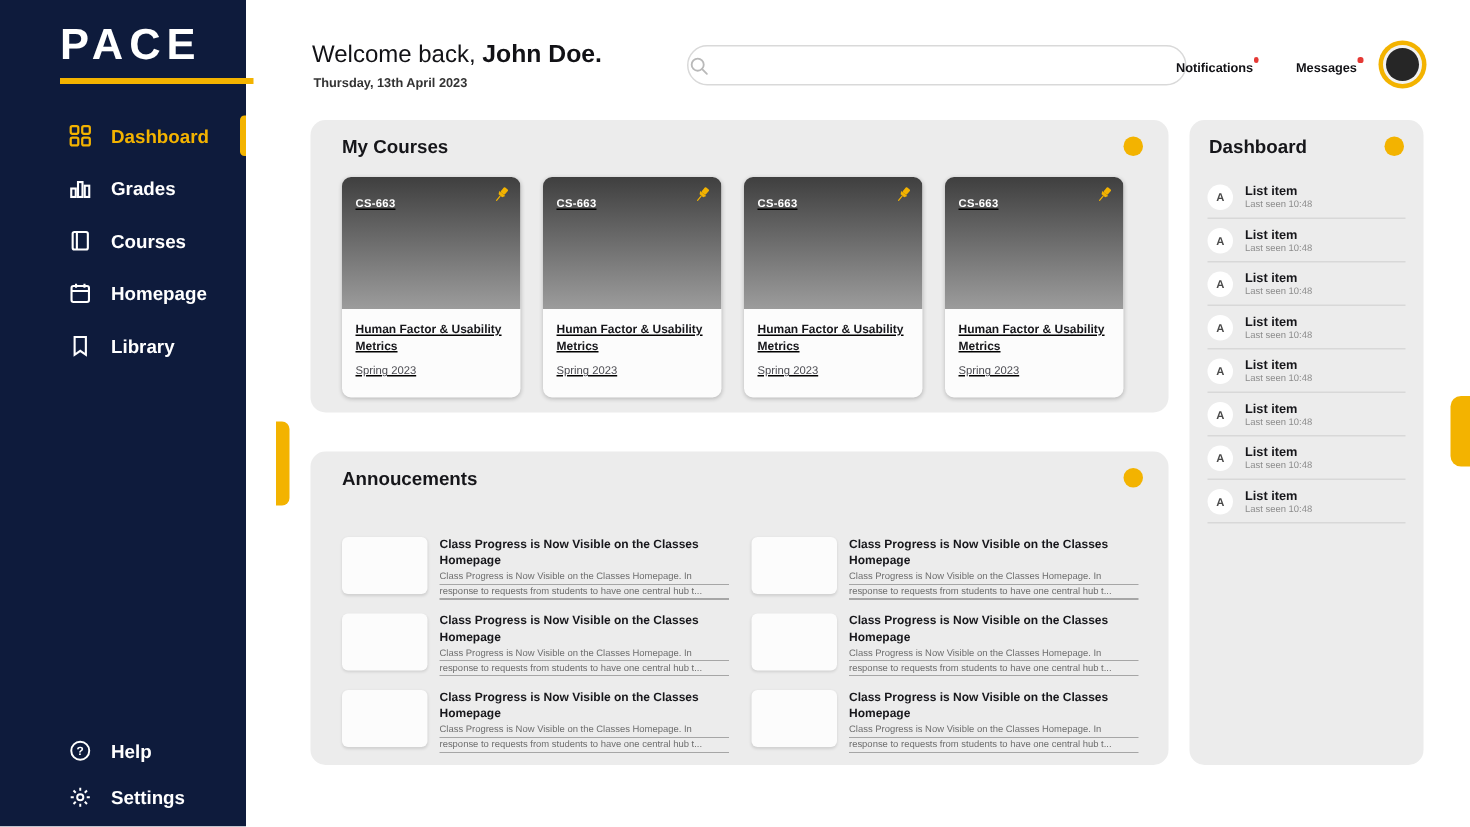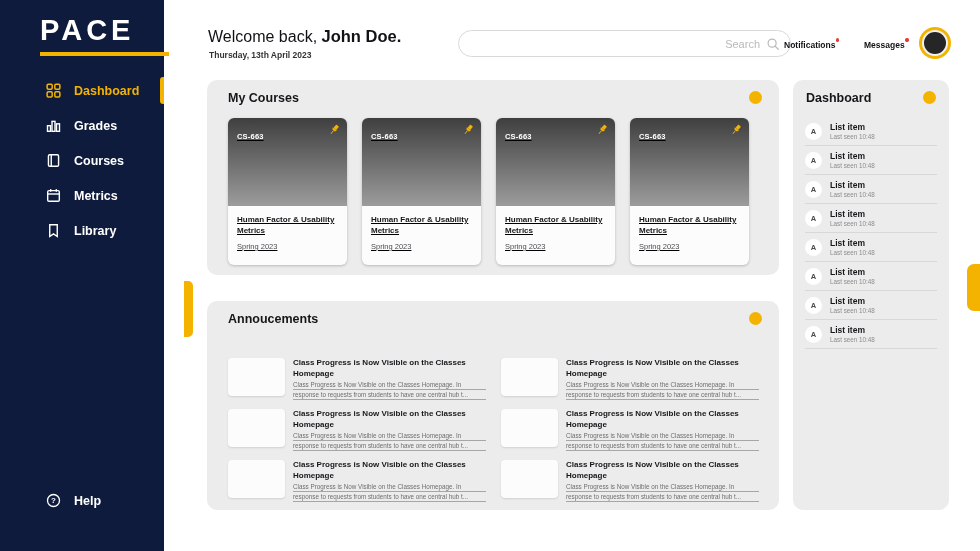--- a/index.html
+++ b/index.html
@@ -137,21 +137,21 @@
       <span class="nav-icon">
         <svg viewBox="0 0 16 16" width="15" height="15">
             <g fill="none" stroke="currentColor" stroke-width="1.5">
               <rect x="1.8" y="2.8" width="12.4" height="11.4" rx="1.4"></rect>
               <line x1="1.8" y1="6.4" x2="14.2" y2="6.4"></line>
               <line x1="5" y1="1.2" x2="5" y2="4"></line>
               <line x1="11" y1="1.2" x2="11" y2="4"></line>
             </g>
           </svg>
       </span>
-      <span>Metrics</span>
+      <span>Homepage</span>
     </div>
     <div class="nav-item">
       <span class="nav-icon">
         <svg viewBox="0 0 16 16" width="15" height="15">
             <g fill="none" stroke="currentColor" stroke-width="1.5">
               <path d="M4 1.8h8v12.6l-4-2.8-4 2.8z"></path>
             </g>
           </svg>
       </span>
       <span>Library</span>
@@ -160,30 +160,40 @@
 
   <div class="nav-item nav-bottom-item" id="help-item">
     <span class="nav-icon">
       <svg viewBox="0 0 16 16" width="15" height="15">
           <circle cx="8" cy="8" r="6.4" fill="none" stroke="currentColor" stroke-width="1.4"></circle>
           <text x="8" y="11" text-anchor="middle" font-size="8.5" fill="currentColor">?</text>
         </svg>
     </span>
     <span>Help</span>
   </div>
+  <div class="nav-item nav-bottom-item" id="settings-item">
+    <span class="nav-icon">
+      <svg viewBox="0 0 16 16" width="15" height="15">
+          <g stroke="currentColor" stroke-width="1.4" fill="none">
+            <circle cx="8" cy="8" r="2.2"></circle>
+            <path d="M8 1.2v2.2M8 12.6v2.2M1.2 8h2.2M12.6 8h2.2M3.2 3.2l1.6 1.6M11.2 11.2l1.6 1.6M12.8 3.2l-1.6 1.6M4.8 11.2l-1.6 1.6"></path>
+          </g>
+        </svg>
+    </span>
+    <span>Settings</span>
+  </div>
 </div>
 
 <div class="greeting">
   <span>Welcome back,</span>
   <span class="uname">John Doe.</span>
 </div>
 <div class="date">Thursday, 13th April 2023</div>
 
 <div class="search-box">
-  <input type="text" placeholder="Search" style="">
   <span class="s-icon">
     <svg viewBox="0 0 16 16" width="14" height="14">
         <circle cx="7" cy="7" r="4.6" fill="none" stroke="#b9b9b9" stroke-width="1.4"></circle>
         <line x1="10.4" y1="10.4" x2="14" y2="14" stroke="#b9b9b9" stroke-width="1.4" stroke-linecap="round"></line>
       </svg>
   </span>
 </div>
 
 <div class="top-link" id="notifications-link">
   <span>Notifications</span>

